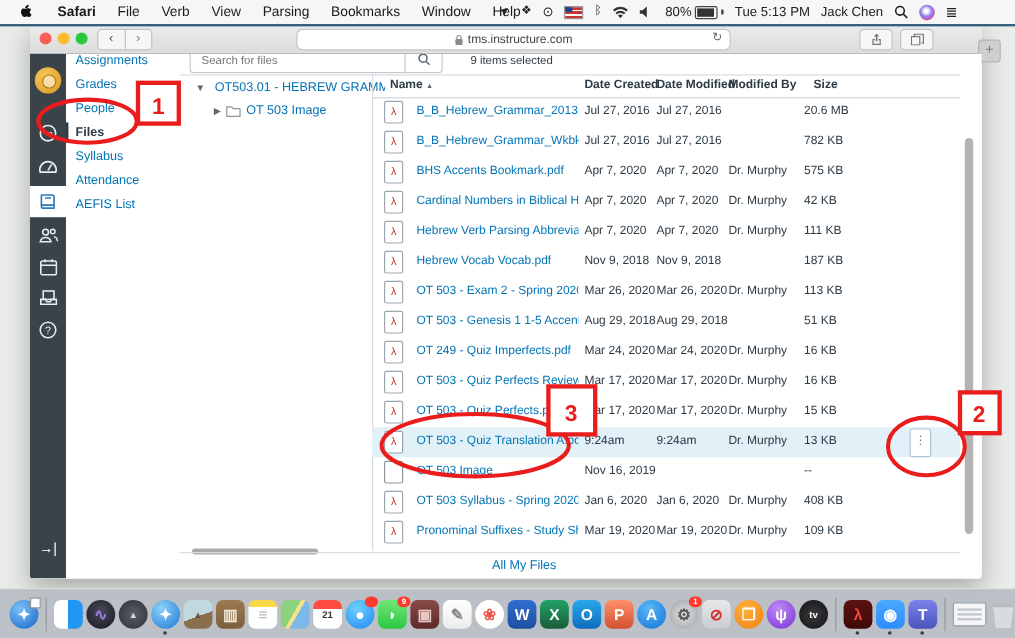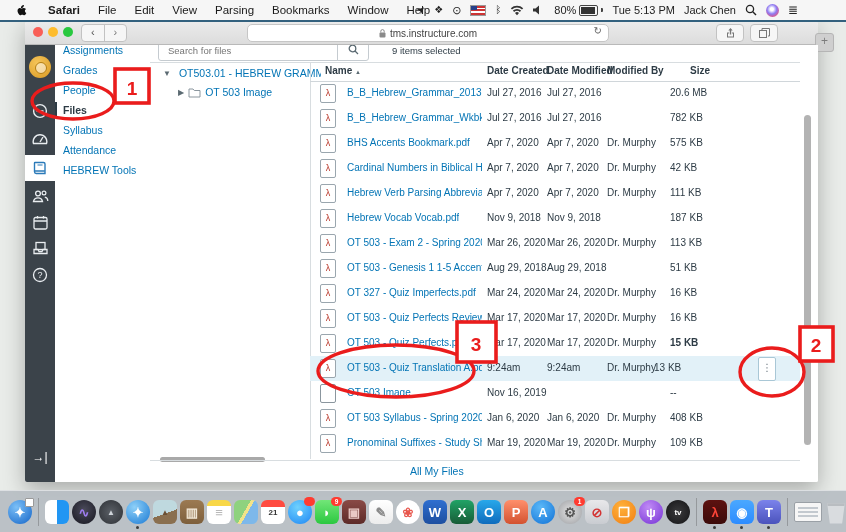--- a/index.html
+++ b/index.html
@@ -135,21 +135,21 @@
 
 <div class="menubar">
   <span class="apple">
     <svg width="11" height="13" viewBox="0 0 11 13">
         <path d="M5.5 3.2c.9-1.4 2.4-1.3 2.4-1.3s.2 1.3-.8 2.3C6.2 5.2 5 5 5 5s-.3-1 .5-1.8zM5.4 5.4c.8 0 1.5-.6 2.6-.5 1 .1 1.6.6 2 1.2-1.7 1-1.4 3.3.3 4-.4 1-1.1 2.1-2 2.1-.8 0-1-.5-2-.5s-1.3.5-2 .5c-1 0-1.9-1.3-2.3-2.4C1 8 1.6 5.6 3.4 5.1c.8-.2 1.5.3 2 .3z" fill="#111"></path>
       </svg>
   </span>
   <span id="menu-items" style="display: inline-flex;">
       <span class="menu-item bold">Safari</span>
       <span class="menu-item">File</span>
-      <span class="menu-item">Edit</span>
+      <span class="menu-item">Verb</span>
       <span class="menu-item">View</span>
       <span class="menu-item">Parsing</span>
       <span class="menu-item">Bookmarks</span>
       <span class="menu-item">Window</span>
       <span class="menu-item">Help</span>
     </span>
   <div class="status-cluster">
     <span class="st-ic" style="transform:rotate(-40deg);font-size:10px;">➤</span>
     <span class="st-ic" style="font-size:10px;">❖</span>
     <span class="st-ic" style="font-size:11px;">⊙</span>
@@ -270,21 +270,21 @@
       <span class="gnav-expand">→|</span>
     </div>
 
     <div class="cnav" id="cnav">
         <div class="cnav-item" style="top: -3px;">Assignments</div>
         <div class="cnav-item" style="top: 17px;">Grades</div>
         <div class="cnav-item" style="top: 37px;">People</div>
         <div class="cnav-item active" style="top: 57px;">Files</div>
         <div class="cnav-item" style="top: 77px;">Syllabus</div>
         <div class="cnav-item" style="top: 97px;">Attendance</div>
-        <div class="cnav-item" style="top: 117px;">HEBREW Tools</div>
+        <div class="cnav-item" style="top: 117px;">AEFIS List</div>
       </div>
 
     <div class="search-box">
       <input placeholder="Search for files" style="">
     </div>
     <div class="search-btn">
       <svg width="11" height="11" viewBox="0 0 11 11">
           <circle cx="4.5" cy="4.5" r="3.3" fill="none" stroke="#5b6a72" stroke-width="1.3"></circle>
           <line x1="7" y1="7" x2="10" y2="10" stroke="#5b6a72" stroke-width="1.3"></line>
         </svg>
@@ -308,21 +308,21 @@
           <span>OT 503 Image</span>
         </div>
       </div>
     <div class="pane-divider"></div>
 
     <div class="thead">
       <span class="th" style="left:15px;"><span>Name</span> <span style="font-size:6px;color:#5b6a72;">▲</span></span>
       <span class="th" style="left:177px;">Date Created</span>
       <span class="th" style="left:237px;">Date Modified</span>
       <span class="th" style="left:297px;">Modified By</span>
-      <span class="th" style="left:380px;">Size</span>
+      <span class="th" style="left:368px;">Size</span>
     </div>
 
     <div id="rows">
         <div class="frow" style="top: 36px;">
           <span class="pdfic">λ</span>
           <span class="fcell fname" style="left:37px;">B_B_Hebrew_Grammar_2013.pdf</span>
           <span class="fcell" style="left:177px;">Jul 27, 2016</span>
           <span class="fcell" style="left:237px;">Jul 27, 2016</span>
           <span class="fcell" style="left:297px;"></span>
           <span class="fcell" style="left:360px;">20.6 MB</span>
@@ -378,49 +378,49 @@
         <div class="frow" style="top: 211px;">
           <span class="pdfic">λ</span>
           <span class="fcell fname" style="left:37px;">OT 503 - Genesis 1 1-5 Accent and Syllabl...</span>
           <span class="fcell" style="left:177px;">Aug 29, 2018</span>
           <span class="fcell" style="left:237px;">Aug 29, 2018</span>
           <span class="fcell" style="left:297px;"></span>
           <span class="fcell" style="left:360px;">51 KB</span>
         </div>
         <div class="frow" style="top: 236px;">
           <span class="pdfic">λ</span>
-          <span class="fcell fname" style="left:37px;">OT 327 - Quiz Imperfects.pdf</span>
+          <span class="fcell fname" style="left:37px;">OT 249 - Quiz Imperfects.pdf</span>
           <span class="fcell" style="left:177px;">Mar 24, 2020</span>
           <span class="fcell" style="left:237px;">Mar 24, 2020</span>
           <span class="fcell" style="left:297px;">Dr. Murphy</span>
           <span class="fcell" style="left:360px;">16 KB</span>
         </div>
         <div class="frow" style="top: 261px;">
           <span class="pdfic">λ</span>
           <span class="fcell fname" style="left:37px;">OT 503 - Quiz Perfects Review.pdf</span>
           <span class="fcell" style="left:177px;">Mar 17, 2020</span>
           <span class="fcell" style="left:237px;">Mar 17, 2020</span>
           <span class="fcell" style="left:297px;">Dr. Murphy</span>
           <span class="fcell" style="left:360px;">16 KB</span>
         </div>
         <div class="frow" style="top: 286px;">
           <span class="pdfic">λ</span>
           <span class="fcell fname" style="left:37px;">OT 503 - Quiz Perfects.pdf</span>
           <span class="fcell" style="left:177px;">Mar 17, 2020</span>
           <span class="fcell" style="left:237px;">Mar 17, 2020</span>
           <span class="fcell" style="left:297px;">Dr. Murphy</span>
-          <span class="fcell" style="left:360px;font-weight:bold;">15 KB</span>
+          <span class="fcell" style="left:360px;">15 KB</span>
         </div>
         <div class="frow hl" style="top: 311px;">
           <span class="pdfic">λ</span>
           <span class="fcell fname" style="left:37px;">OT 503 - Quiz Translation A.pdf</span>
           <span class="fcell" style="left:177px;">9:24am</span>
           <span class="fcell" style="left:237px;">9:24am</span>
           <span class="fcell" style="left:297px;">Dr. Murphy</span>
-          <span class="fcell" style="left:344px;">13 KB</span>
+          <span class="fcell" style="left:360px;">13 KB</span>
           <span class="kebab">⋮</span>
         </div>
         <div class="frow" style="top: 336px;">
           <span class="pdfic" style="color:transparent;border-color:#8b969e;"></span>
           <span class="fcell fname" style="left:37px;">OT 503 Image</span>
           <span class="fcell" style="left:177px;">Nov 16, 2019</span>
           <span class="fcell" style="left:237px;"></span>
           <span class="fcell" style="left:297px;"></span>
           <span class="fcell" style="left:360px;">--</span>
         </div>

